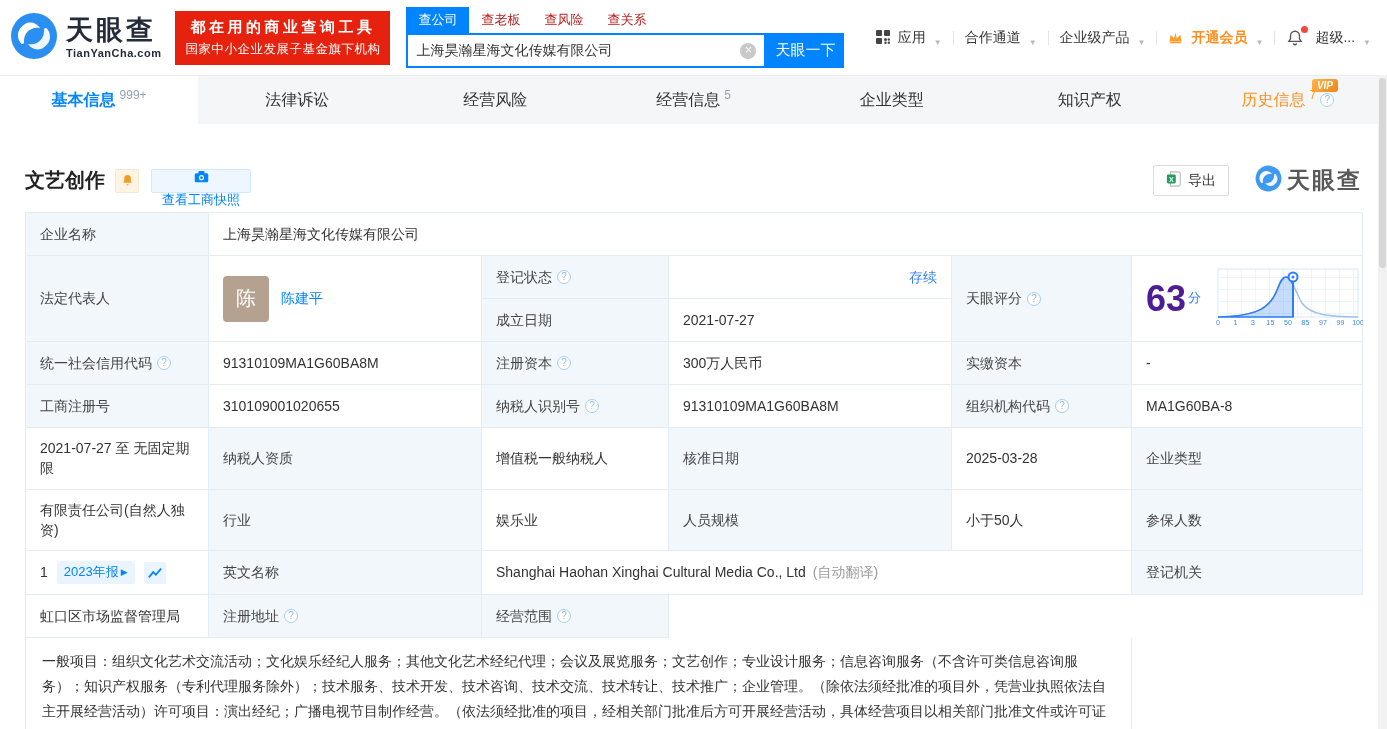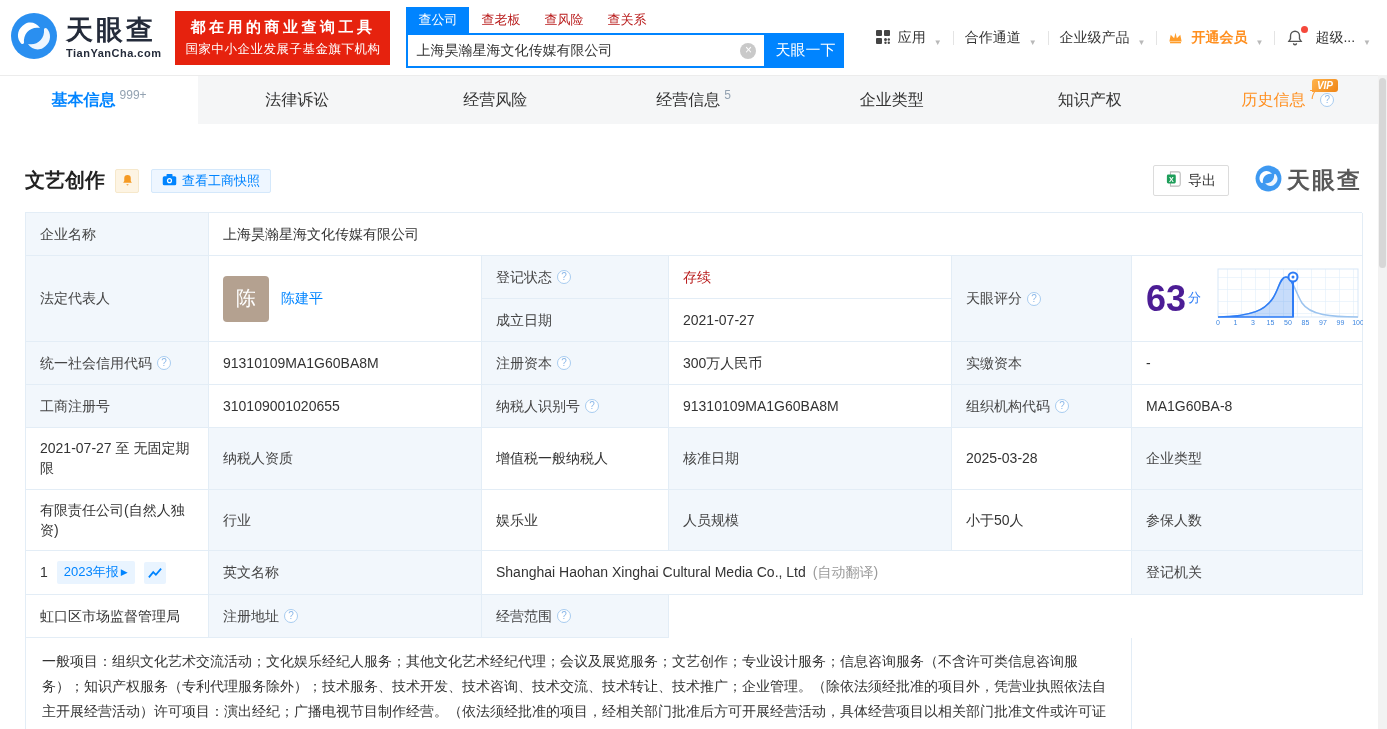--- a/index.html
+++ b/index.html
@@ -51,37 +51,37 @@
     line-height:12px; text-align:center; display:inline-block; flex:none; cursor:pointer; background:#fff; }
   .help-icon::before { content:"?"; }
   .nav-tab .help-icon { margin-left:4px; }
 
   
   .section-head { display:flex; align-items:center; margin:41px 25px 16px; }
   .section-title { font-size:20px; font-weight:bold; color:#222; }
   .bell-box { width:24px; height:24px; background:#fdf4e3; border:1px solid #f6e8cb; border-radius:2px;
     display:flex; align-items:center; justify-content:center; margin-left:10px; cursor:pointer; }
   .snapshot-btn { height:24px; display:flex; align-items:center; gap:5px; margin-left:12px; padding:0 10px;
-    background:#eef6ff; border:1px solid #d4e8fb; border-radius:2px; color:#0084ff; font-size:13px; cursor:pointer; }
+    background:#eef6ff; border:1px solid #d4e8fb; border-radius:2px; color:#0084ff; font-size:13px; cursor:pointer;flex-direction:column; }
   .head-right { margin-left:auto; display:flex; align-items:center; }
   .export-btn { height:31px; display:flex; align-items:center; gap:6px; padding:0 12px; background:#fff;
     border:1px solid #dcdcdc; border-radius:2px; font-size:14px; color:#333; cursor:pointer; }
   .watermark { display:flex; align-items:center; gap:5px; margin-left:26px; opacity:.9; }
   .watermark-text { font-size:23px; font-weight:bold; color:#474747; letter-spacing:2px; }
 
   
   .info-grid { margin:0 25px; display:grid; grid-template-columns:183px 273px 187px 283px 180px 231px;
     grid-auto-rows:minmax(43px,auto); border-top:1px solid #e3edf6; border-left:1px solid #e3edf6; font-size:14px; }
   .cell { border-right:1px solid #e3edf6; border-bottom:1px solid #e3edf6; padding:10px 14px; display:flex;
     align-items:center; color:#333; line-height:1.45; background:#fff; }
   .cell.label { background:#f2f7fc; gap:5px; color:#454545; }
   .col-span-5 { grid-column:span 5; }
   .col-span-3 { grid-column:span 3; }
   .row-span-2 { grid-row:span 2; }
-  .green { color:#b91c1c; }
+  .green { color:#3b82f6;justify-content:flex-end; }
   .link { color:#0084ff; cursor:pointer; }
   .rep-cell { gap:12px; }
   .avatar { width:46px; height:46px; background:#b4a190; border-radius:4px; color:#fff; font-size:20px;
     display:flex; align-items:center; justify-content:center; flex:none; cursor:pointer; }
   .score-cell { gap:12px; padding:6px 8px 6px 14px; }
   .score-num { font-size:36px; font-weight:bold; color:#4c1d95; line-height:1; }
   .score-unit { font-size:13px; color:#2f7df6; margin-left:2px; position:relative; top:8px; }
   .insured-cell { gap:9px; }
   .report-badge { background:#e9f4ff; color:#0084ff; font-size:13px; padding:2px 7px; border-radius:2px;
     display:flex; align-items:center; gap:2px; cursor:pointer; }

